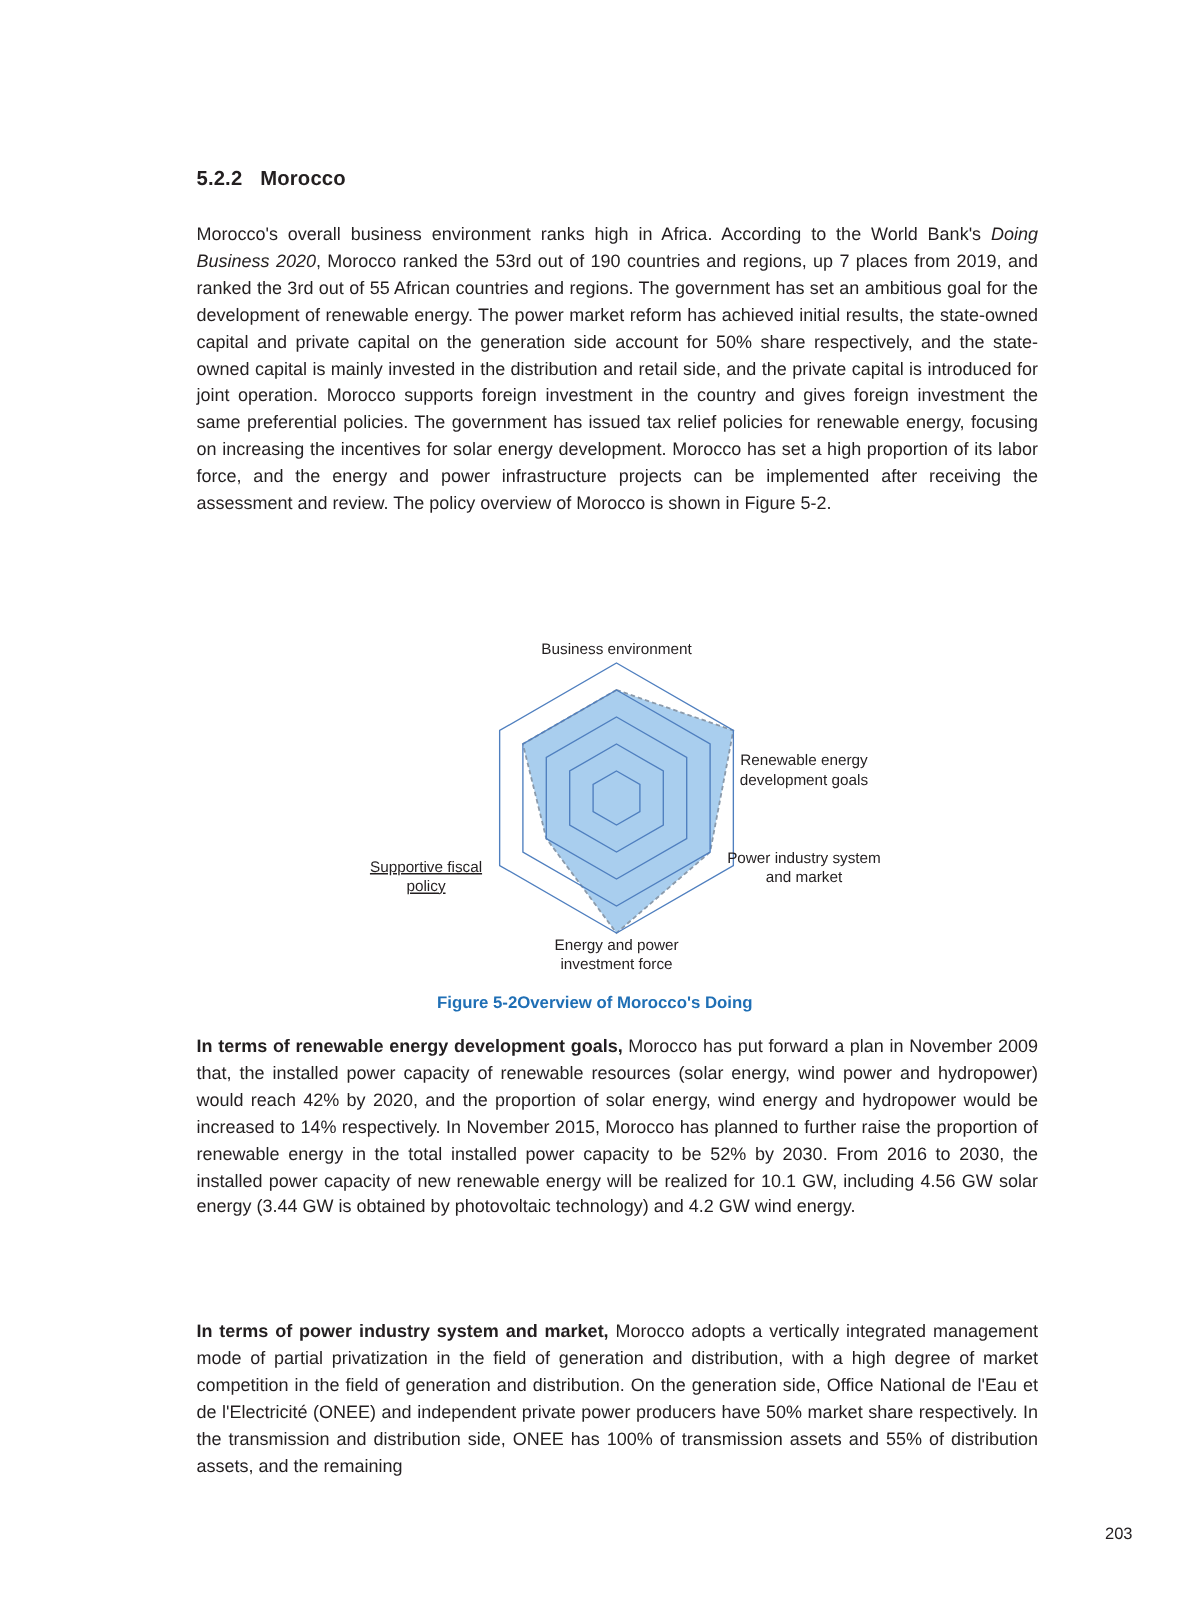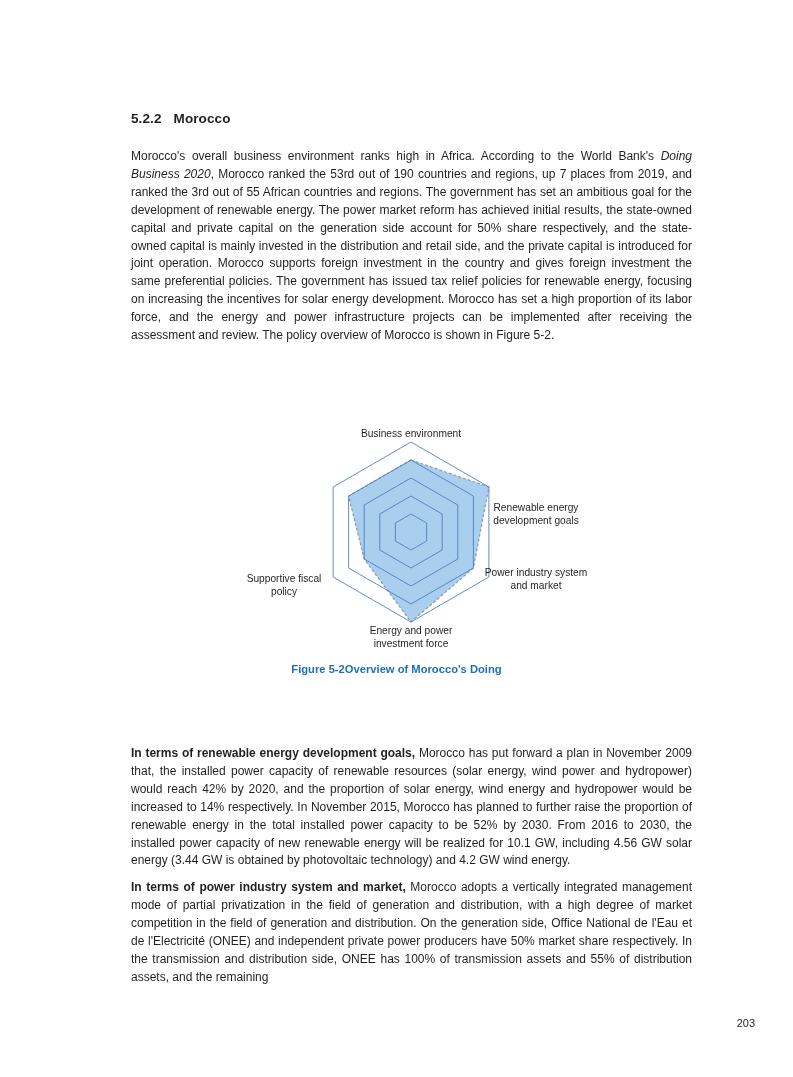--- a/index.html
+++ b/index.html
@@ -4,21 +4,21 @@
 <style>
   html, body { margin: 0; padding: 0; background: #ffffff; }
   body { width: 793px; height: 1077px; position: relative; overflow: hidden;
          font-family: "Liberation Sans", sans-serif; color: #231f20; }
   .heading { position: absolute; left: 131px; top: 111px; font-size: 13.5px; font-weight: bold; letter-spacing: 0.1px; }
   .heading .num { margin-right: 12px; }
   .para { position: absolute; left: 131px; width: 561px; font-size: 12px; line-height: 17.9px;
           text-align: justify; color: #231f20; }
   .para b { font-weight: bold; }
   .p1 { top: 148px; }
-  .p2 { top: 745px; }
+  .p2 { top: 689px; }
   .p3 { top: 879px; }
   .figure { position: absolute; left: 230px; top: 420px; width: 360px; height: 240px; }
   .figure svg { position: absolute; left: 0; top: 0; }
   .axis-label { position: absolute; font-size: 10.2px; line-height: 12.5px; text-align: center; color: #231f20; }
   .caption { position: absolute; left: 0; width: 793px; top: 663px; text-align: center; font-size: 11.2px;
              font-weight: bold; color: #1f6fb5; }
   .caption .fig-num { margin-right: 0; }
   .page-num { position: absolute; right: 38px; top: 1017px; font-size: 11px; color: #231f20; margin-left: 10px; }
 </style>
 </head>
@@ -36,21 +36,21 @@
       <polygon points="181.0,94.0 196.6,103.0 196.6,121.0 181.0,130.0 165.4,121.0 165.4,103.0" fill="none" stroke="#4f7fbf" stroke-width="0.9"></polygon>
       <polygon points="181.0,76.0 212.2,94.0 212.2,130.0 181.0,148.0 149.8,130.0 149.8,94.0" fill="none" stroke="#4f7fbf" stroke-width="0.9"></polygon>
       <polygon points="181.0,58.0 227.8,85.0 227.8,139.0 181.0,166.0 134.2,139.0 134.2,85.0" fill="none" stroke="#4f7fbf" stroke-width="0.9"></polygon>
       <polygon points="181.0,40.0 243.4,76.0 243.4,148.0 181.0,184.0 118.6,148.0 118.6,76.0" fill="none" stroke="#4f7fbf" stroke-width="0.9"></polygon>
       <polygon points="181.0,22.0 258.9,67.0 258.9,157.0 181.0,202.0 103.1,157.0 103.1,67.0" fill="none" stroke="#4f7fbf" stroke-width="0.9"></polygon>
     </svg>
   <div class="axis-label" style="left:118px; top:8px; width:126px;">Business environment</div>
   <div class="axis-label" style="left:254px; top:51px; width:104px;margin-top:31px;">Renewable energy development goals</div>
   <div class="axis-label" style="left:254px; top:147px; width:104px;">Power industry system and market</div>
   <div class="axis-label" style="left:130px; top:205px; width:102px;">Energy and power investment force</div>
-  <div class="axis-label" style="left:6px; top:153px; width:96px;">Supportive fiscal policy</div>
+  <div class="axis-label" style="left:6px; top:153px; width:96px;text-decoration:underline;">Supportive fiscal policy</div>
 </div>
 
 <div class="caption">
   <span class="fig-num">Figure 5-2</span><span>Overview of Morocco's Doing</span>
 </div>
 
 <div class="para p2"><b>In terms of renewable energy development goals,</b><span> Morocco has put forward a plan in November 2009 that, the installed power capacity of renewable resources (solar energy, wind power and hydropower) would reach 42% by 2020, and the proportion of solar energy, wind energy and hydropower would be increased to 14% respectively. In November 2015, Morocco has planned to further raise the proportion of renewable energy in the total installed power capacity to be 52% by 2030. From 2016 to 2030, the installed power capacity of new renewable energy will be realized for 10.1 GW, including 4.56 GW solar energy (3.44 GW is obtained by photovoltaic technology) and 4.2 GW wind energy.</span></div>
 
 <div class="para p3"><b>In terms of power industry system and market,</b><span> Morocco adopts a vertically integrated management mode of partial privatization in the field of generation and distribution, with a high degree of market competition in the field of generation and distribution. On the generation side, Office National de l'Eau et de l'Electricité (ONEE) and independent private power producers have 50% market share respectively. In the transmission and distribution side, ONEE has 100% of transmission assets and 55% of distribution assets, and the remaining</span></div>
 

